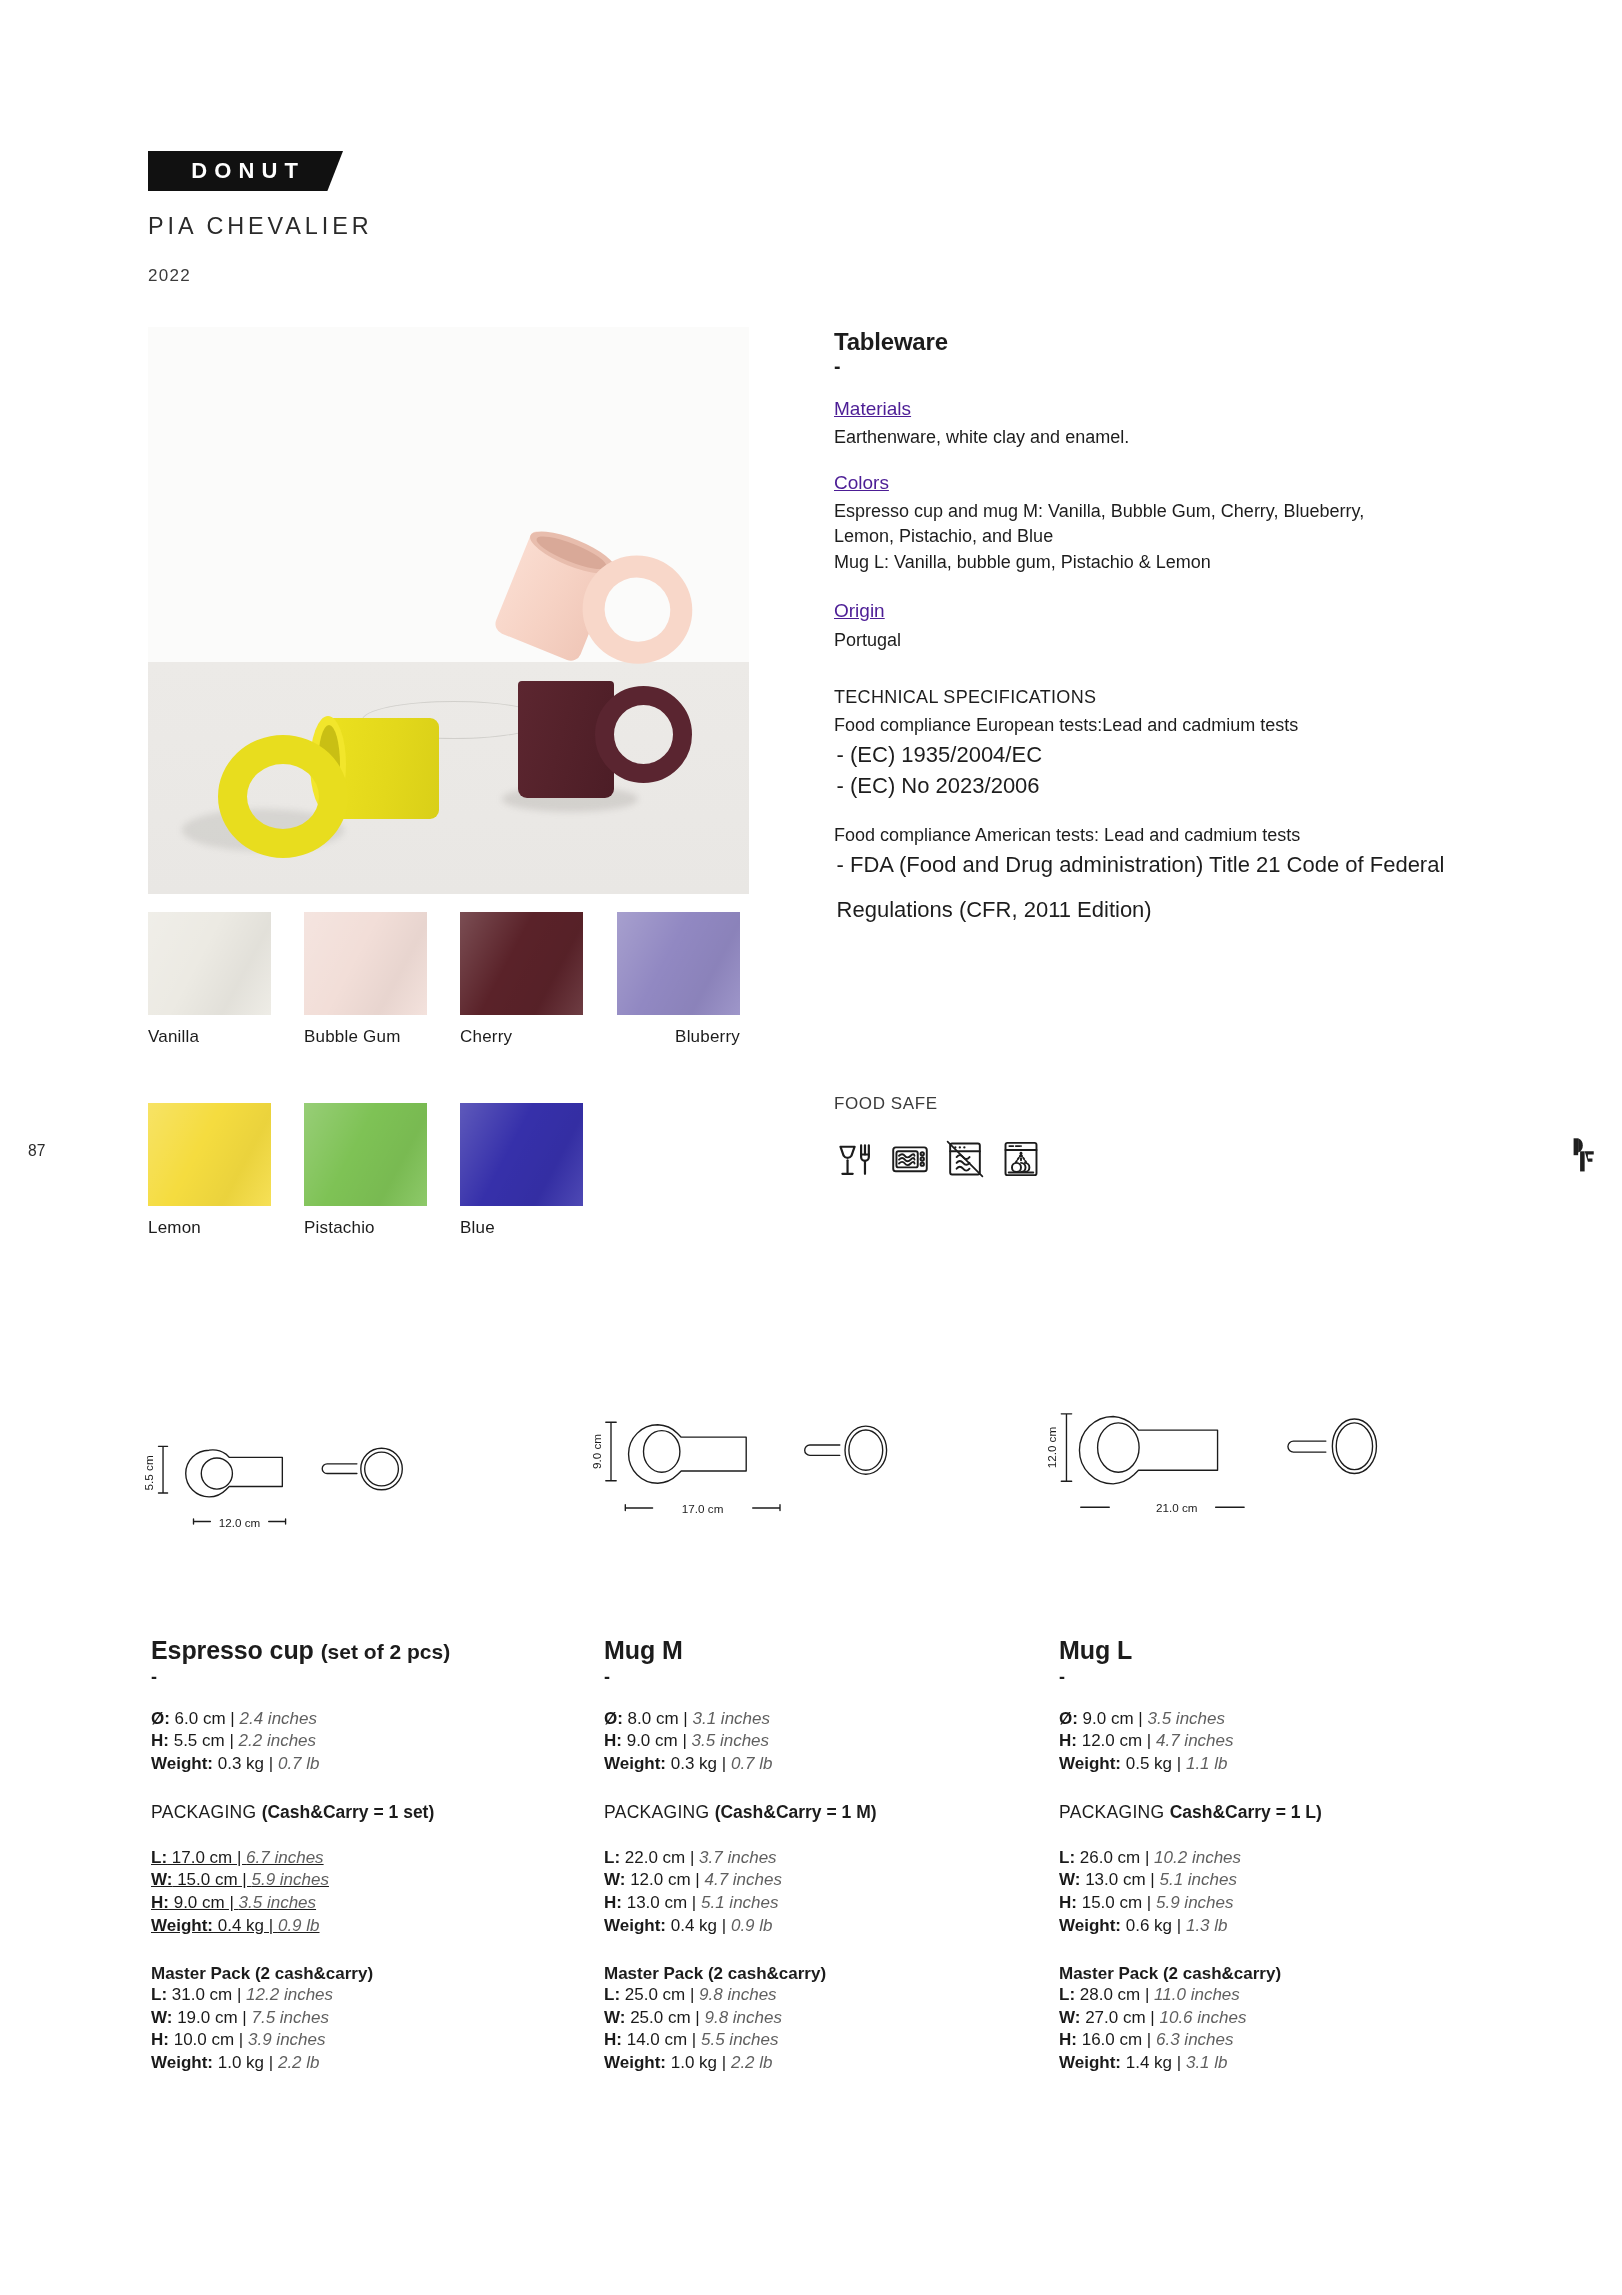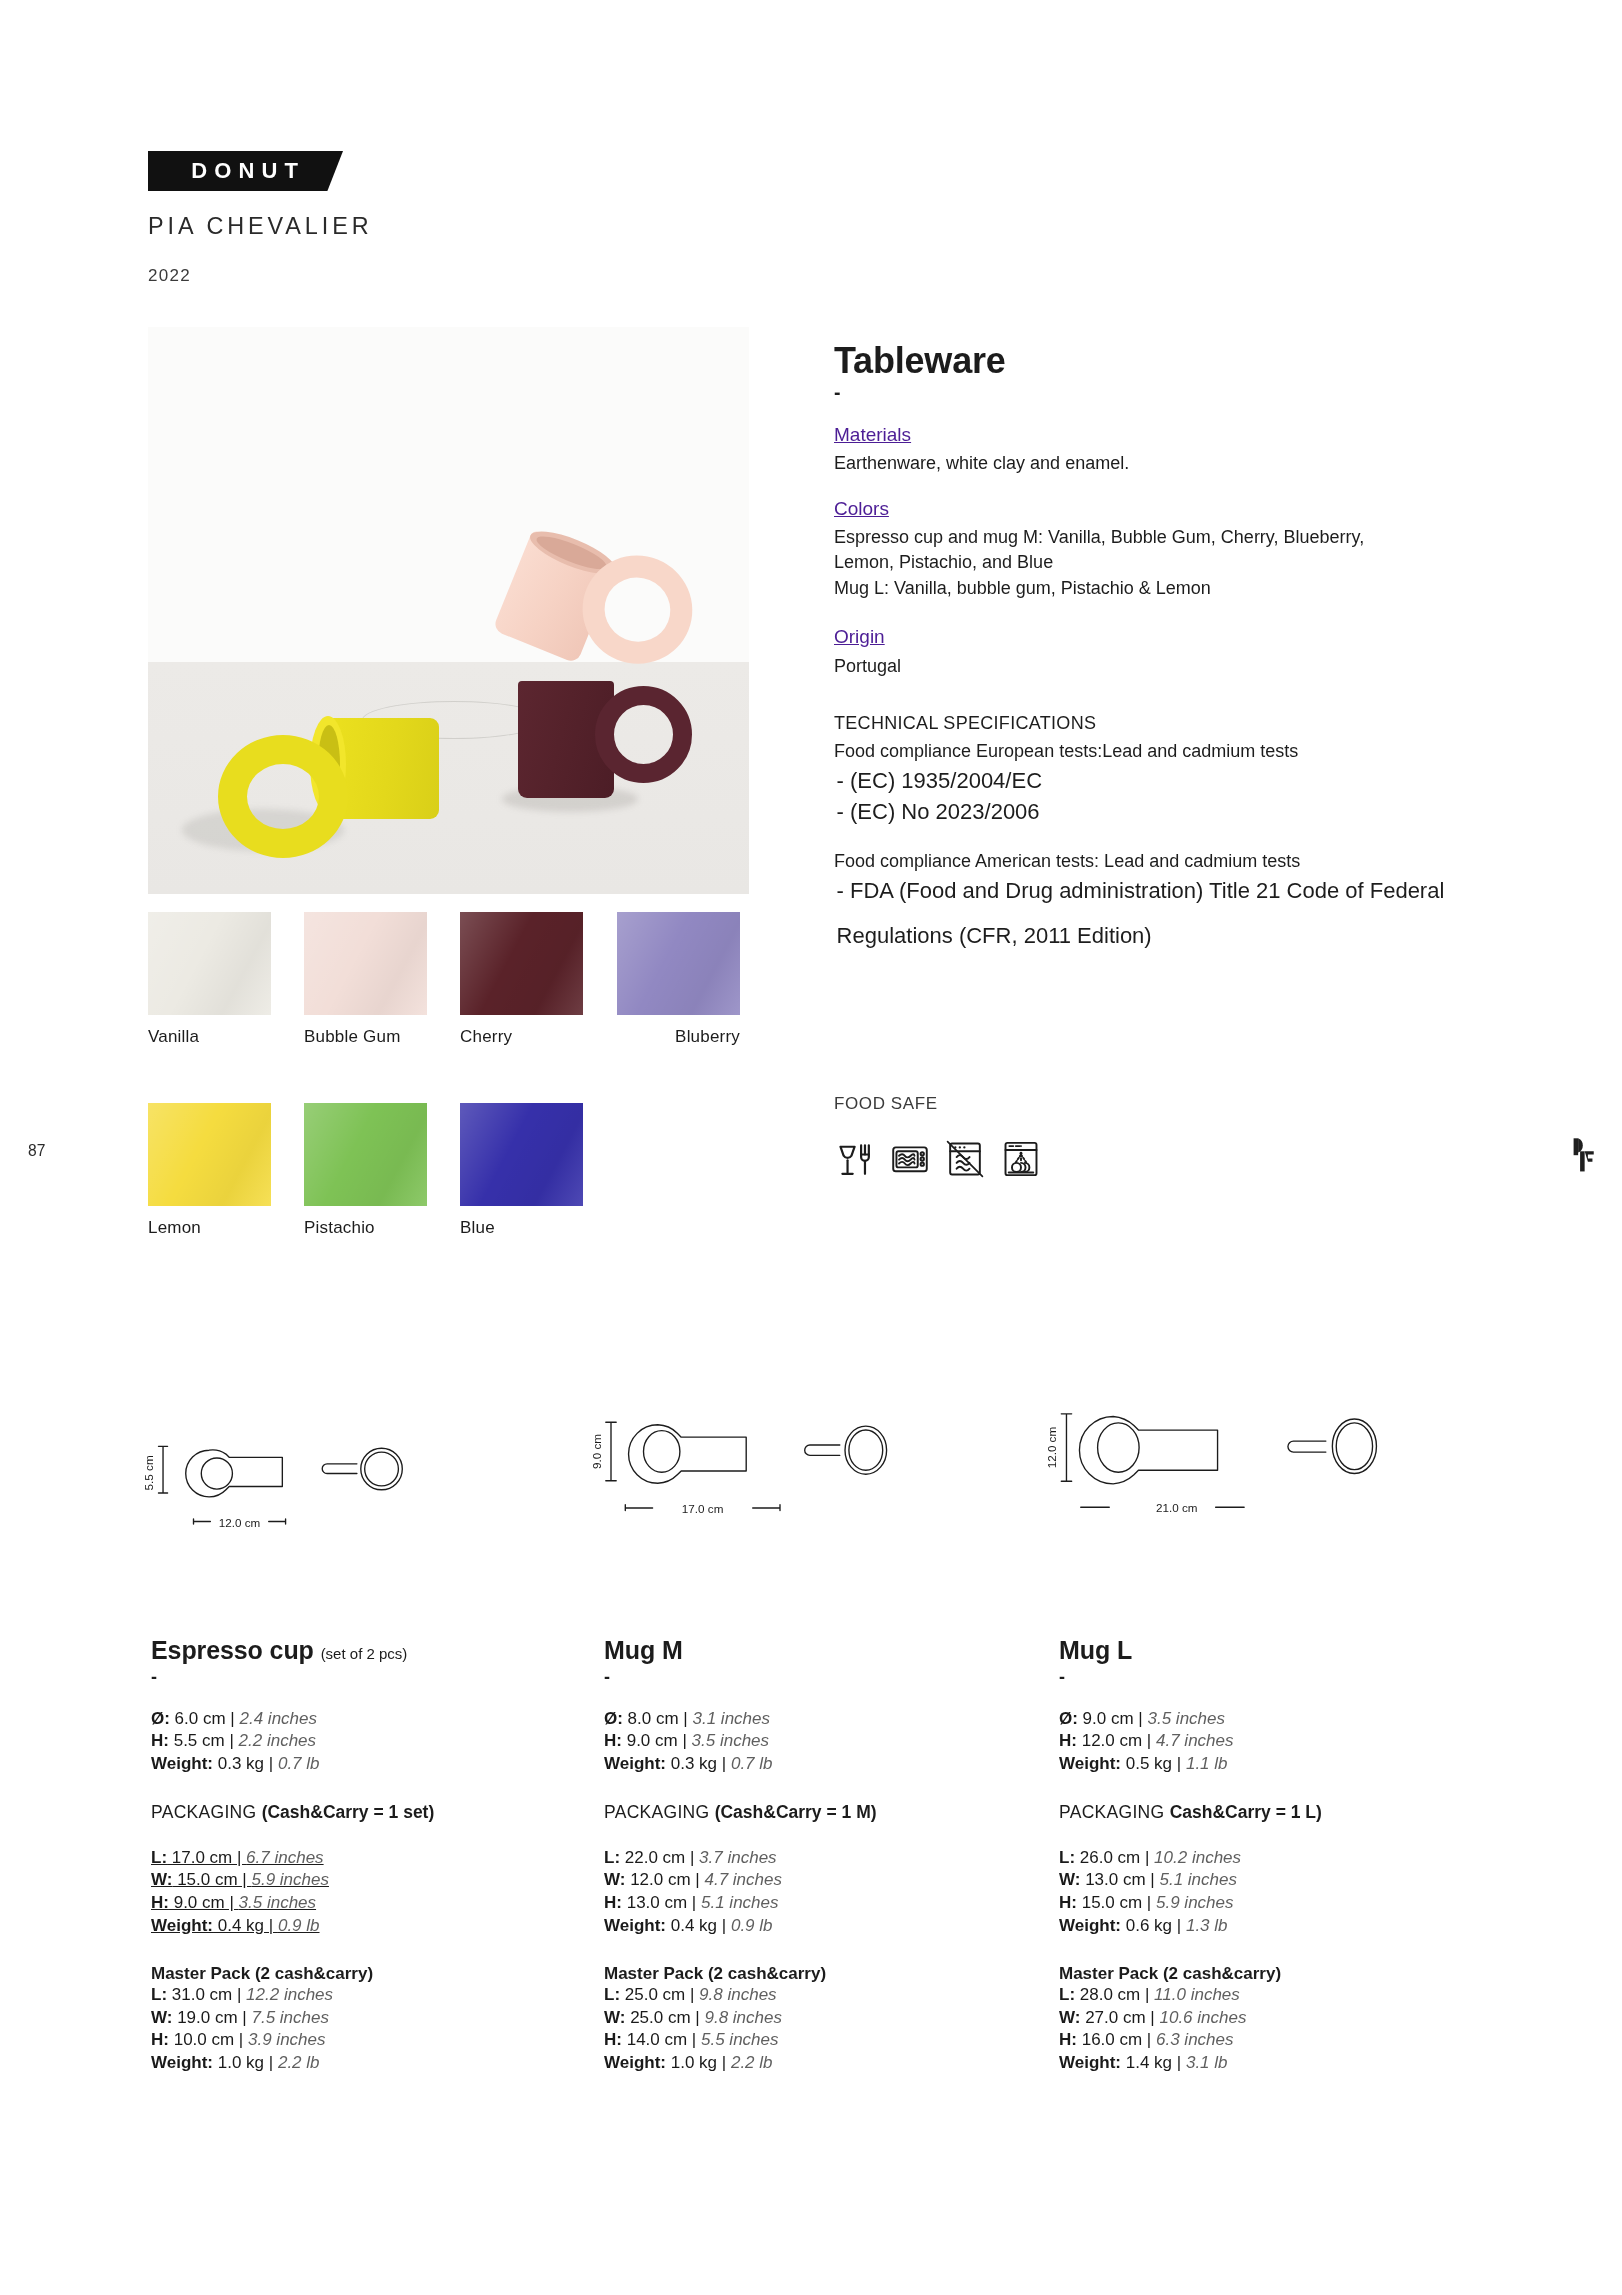--- a/index.html
+++ b/index.html
@@ -124,21 +124,21 @@
   .sw-chip{ width:123px; height:103px; position:relative; overflow:hidden; }
   .sw-chip::after{
     content:""; position:absolute; inset:0;
     background:linear-gradient(118deg, rgba(255,255,255,.20) 0%, rgba(255,255,255,0) 42%,
                rgba(0,0,0,.045) 72%, rgba(255,255,255,.12) 100%);
   }
   .sw-label{ margin-top:11.7px; font-size:17px; color:#1c1c1c; letter-spacing:0.2px; }
 
   
   .rcol{ position:absolute; left:834px; top:328px; width:689px; }
-  .r-title{ font-size:36px; font-weight:700; letter-spacing:-0.2px;margin-top:12px; }
+  .r-title{ font-size:24px; font-weight:700; letter-spacing:-0.2px; }
   .r-dash{ font-size:19.5px; font-weight:700; margin-top:1.3px; line-height:1; }
   .r-head{ font-size:19px; margin-top:21px; color:#4c1d95;text-decoration:underline; }
   .r-text{ font-size:18px; margin-top:5.2px; color:#1d1d1d; line-height:1.42; }
   .r-gap{ height:25px; }
   .r-caps{ font-size:18px; letter-spacing:0.3px; color:#1d1d1d; }
   .r-li{ font-size:22px; color:#1d1d1d; line-height:1.42; padding-left:2.6px; }
 
   .icon-row{ position:absolute; left:834px; top:1139px; display:flex; gap:15.6px; align-items:flex-end; }
   .ficon{ width:40px; height:40px; }
   .ficon svg{ width:100%; height:100%; display:block; }
@@ -149,21 +149,21 @@
   .pagenum{ position:absolute; left:28px; top:1142px; font-size:15.6px; color:#2b2b2b; }
   .logo{ position:absolute; left:1571px; top:1137px; width:32.5px; height:36px; }
 
   
   .draw-block{ position:absolute; }
   .draw-block svg{ display:block; }
 
   
   .spec{ position:absolute; width:403px; }
   .spec-title{ font-size:25px; font-weight:700; letter-spacing:-0.1px; }
-  .spec-title .sub{ font-size:15px; font-weight:400; letter-spacing:0; }
+  .spec-title .sub{ font-size:21px; font-weight:700; letter-spacing:0; }
   .spec-dash{ font-size:18px; font-weight:700; margin-top:2.6px; line-height:1; }
   .spec-lines{ margin-top:22px; }
   .spec-line{ font-size:17px; line-height:1.33; color:#1a1a1a; }
   .spec-line b{ font-weight:700; }
   .spec-line i{ font-style:italic; color:#5f5f5f; }
   .spec-pack{ margin-top:27px; font-size:17.5px; letter-spacing:0.3px; }
   .spec-pack b{ font-weight:700; letter-spacing:0; }
   .spec-mp{ margin-top:27px; font-size:17px; font-weight:700; }
 </style>
 </head>

